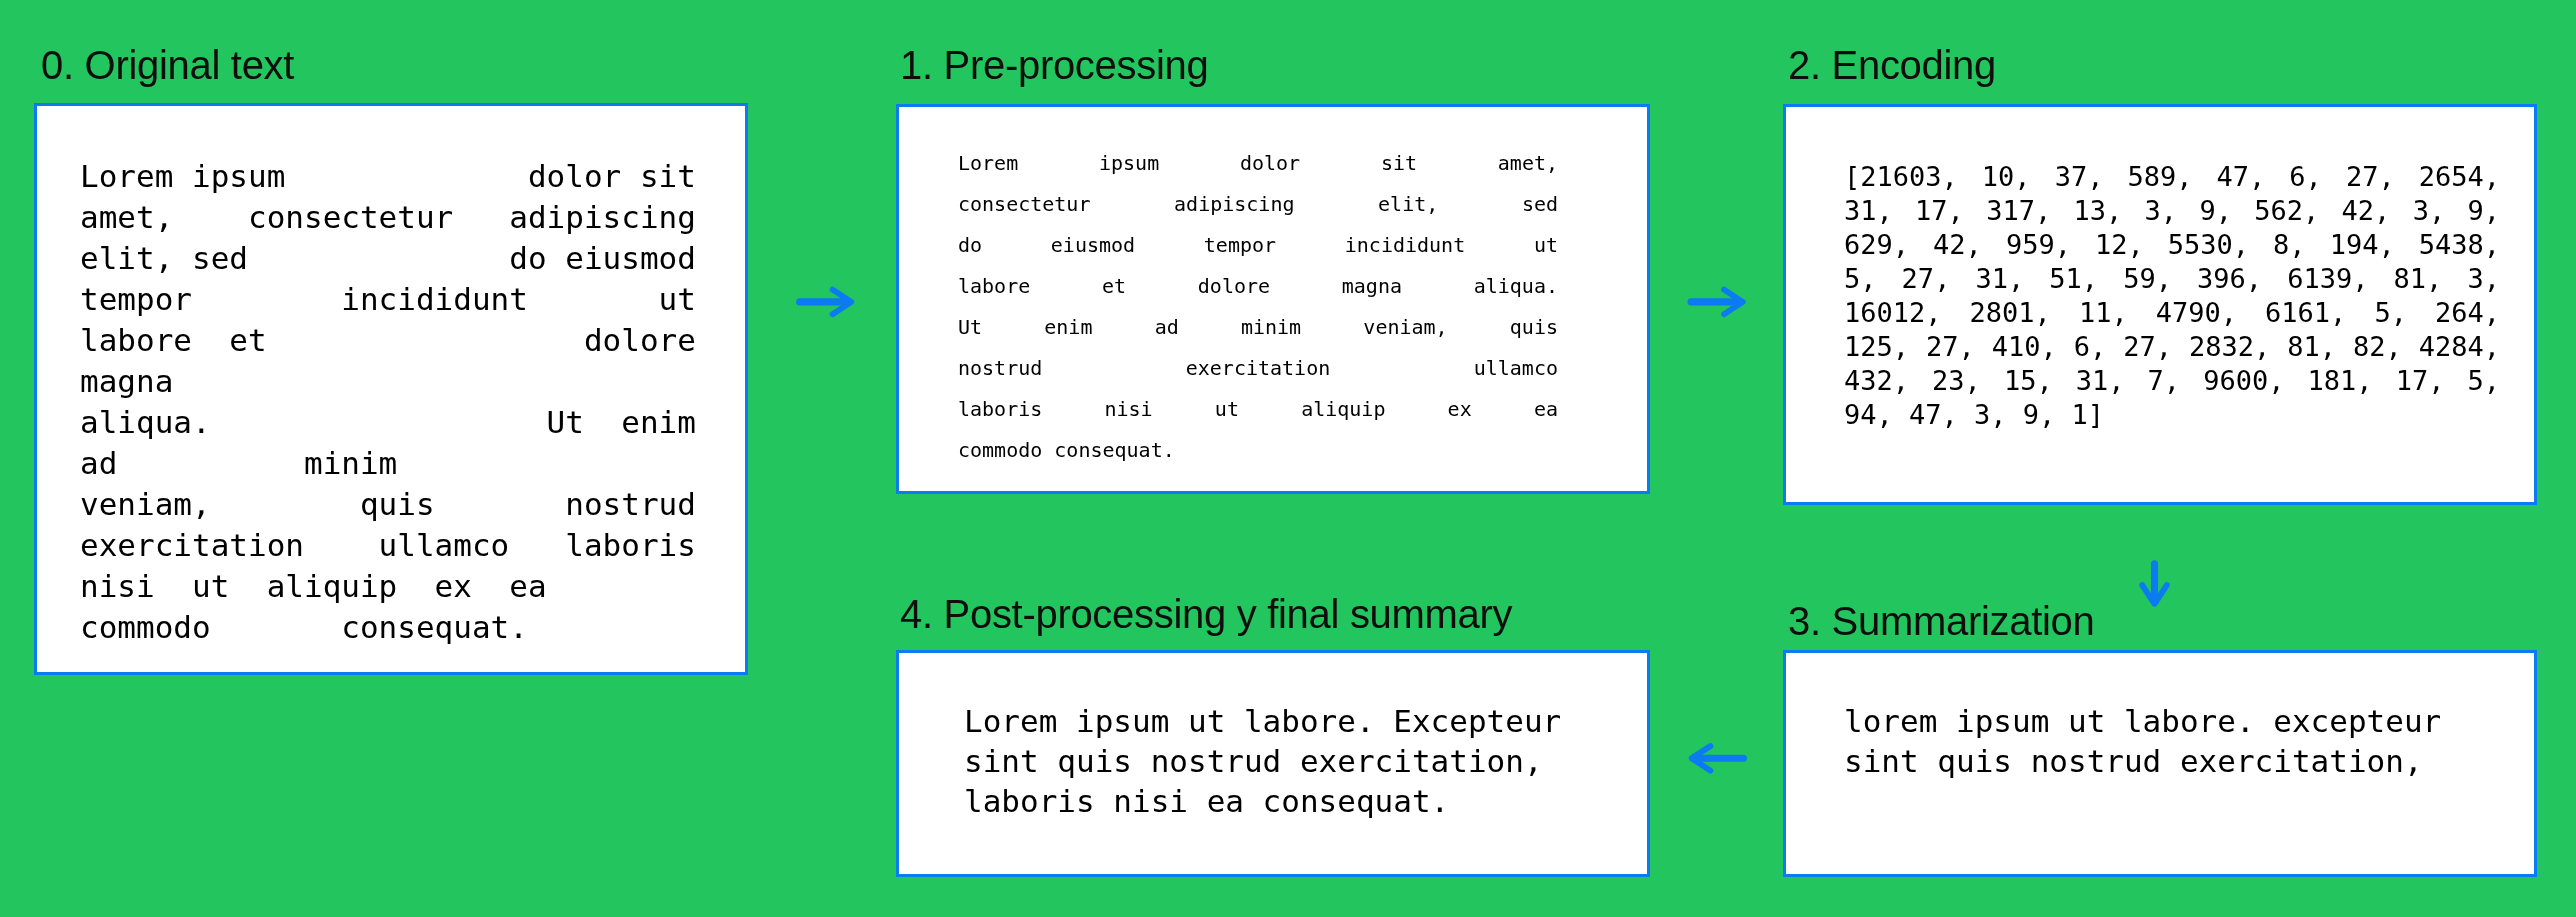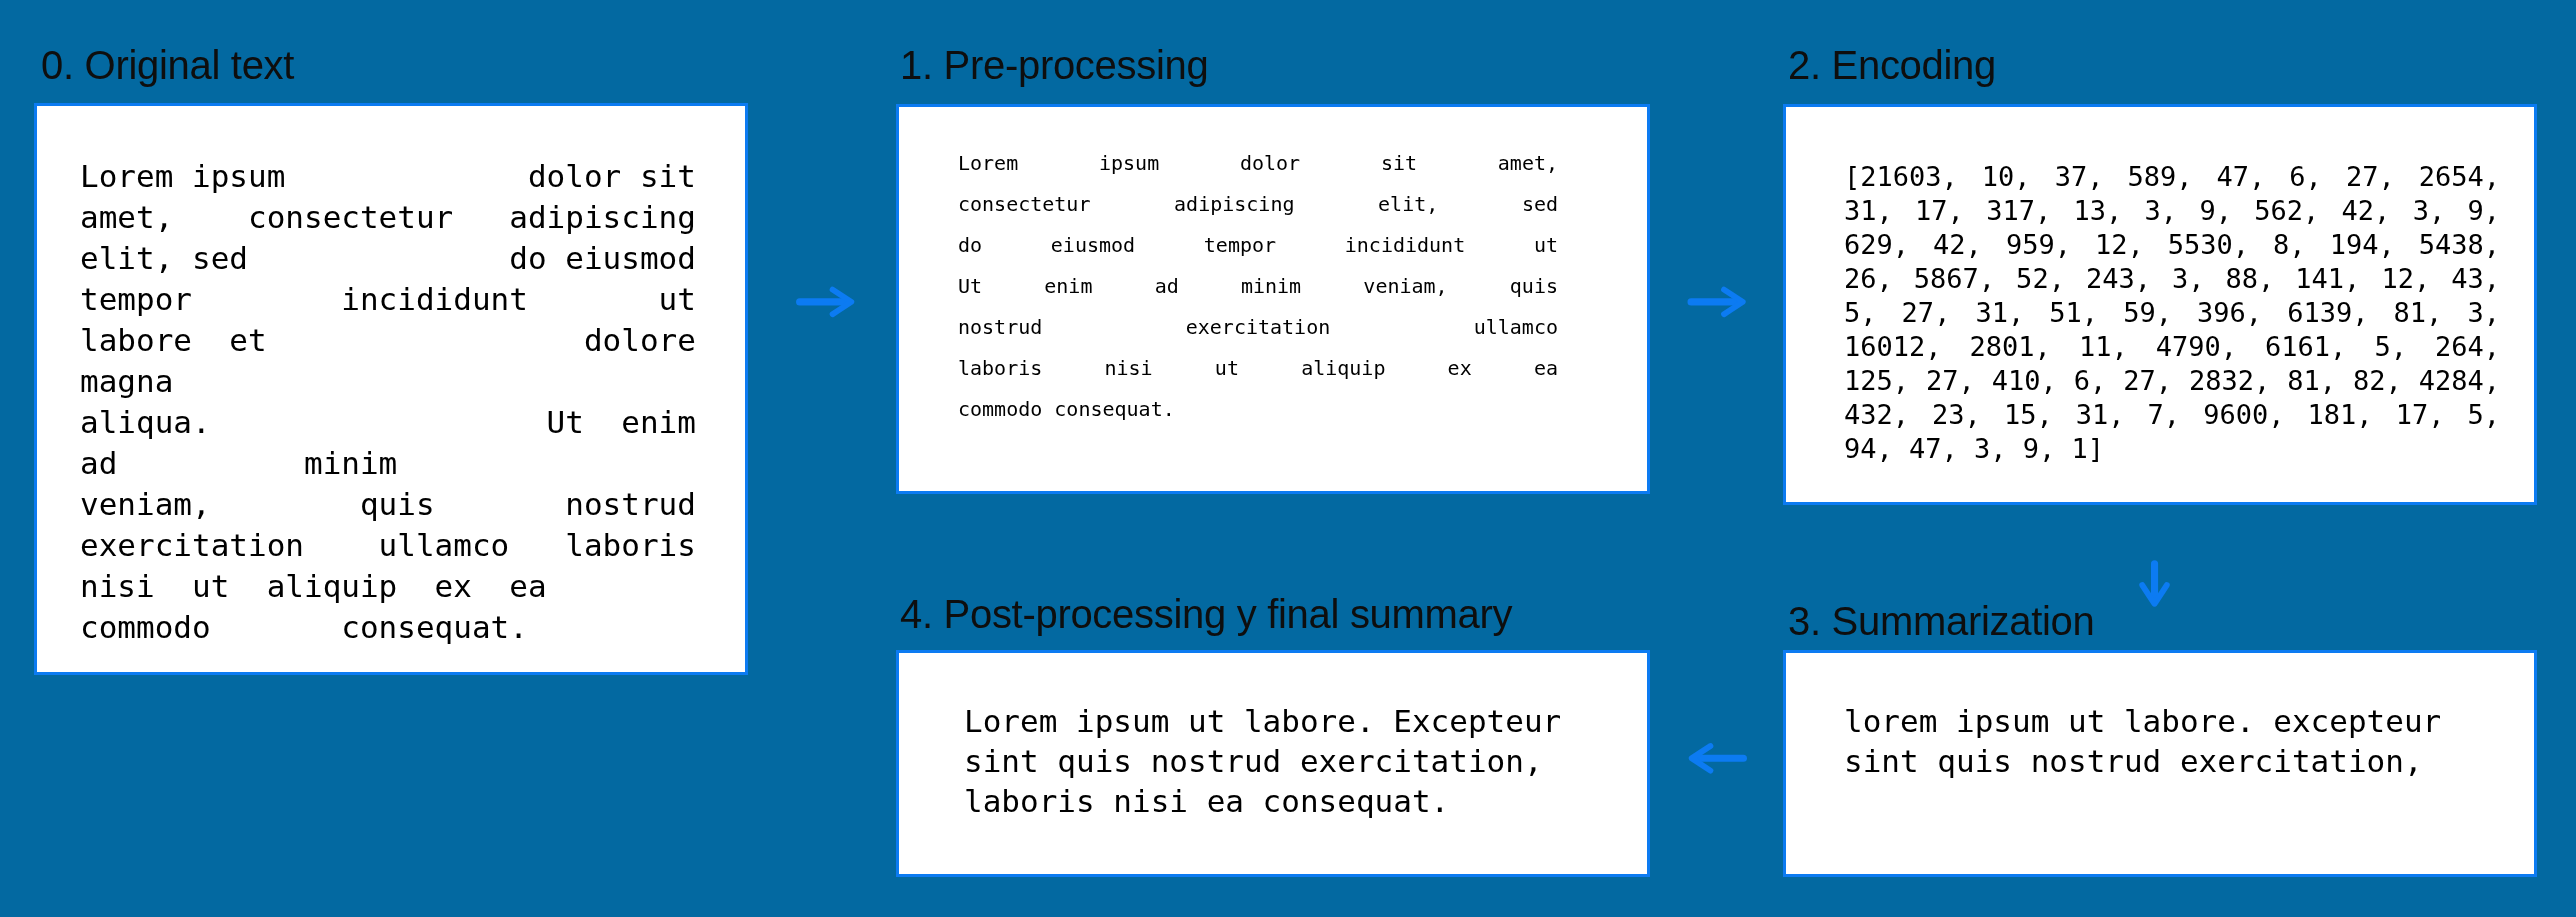--- a/index.html
+++ b/index.html
@@ -1,17 +1,17 @@
 <!DOCTYPE html>
 <html style="font-size:10.3px"><head>
 <meta charset="utf-8">
 <style>
   html,body{margin:0;padding:0;background:#f2f2f2;}
   .canvas{
-    position:relative;width:2576px;height:918px;background:#0369a1;
+    position:relative;width:2576px;height:918px;background:#22c55e;
     font-family:"Liberation Sans",sans-serif;overflow:hidden;
   }
   .stage-title{
     position:absolute;font-size:40px;line-height:1;font-weight:500;
     color:#0e0e0e;letter-spacing:-0.3px;white-space:nowrap;
   }
   .box{
     position:absolute;background:#ffffff;border:3.9px solid #0c7bf2;
     border-radius:0;box-sizing:border-box;
   }
@@ -58,31 +58,31 @@
     <div class="line">veniam,        quis       nostrud</div>
     <div class="line">exercitation    ullamco   laboris</div>
     <div class="line">nisi  ut  aliquip  ex  ea</div>
     <div class="line">commodo       consequat.</div>
   </div>
 
   <div class="box box-pre mono">
     <div class="line jline">Lorem ipsum dolor sit amet,</div>
     <div class="line jline">consectetur adipiscing elit, sed</div>
     <div class="line jline">do eiusmod tempor incididunt ut</div>
+    <div class="line jline">labore et dolore magna aliqua.</div>
     <div class="line jline">Ut enim ad minim veniam, quis</div>
     <div class="line jline">nostrud exercitation ullamco</div>
     <div class="line jline">laboris nisi ut aliquip ex ea</div>
     <div class="line jline last">commodo consequat.</div>
   </div>
 
   <div class="box box-enc mono">
     <div class="line jline">[21603, 10, 37, 589, 47, 6, 27, 2654,</div>
     <div class="line jline">31, 17, 317, 13, 3, 9, 562, 42, 3, 9,</div>
     <div class="line jline">629, 42, 959, 12, 5530, 8, 194, 5438,</div>
-    <div class="line jline">26, 5867, 52, 243, 3, 88, 141, 12, 43,</div>
     <div class="line jline">5, 27, 31, 51, 59, 396, 6139, 81, 3,</div>
     <div class="line jline">16012, 2801, 11, 4790, 6161, 5, 264,</div>
     <div class="line jline">125, 27, 410, 6, 27, 2832, 81, 82, 4284,</div>
     <div class="line jline">432, 23, 15, 31, 7, 9600, 181, 17, 5,</div>
     <div class="line jline last">94, 47, 3, 9, 1]</div>
   </div>
 
   <div class="box box-sum mono">
     <div class="line">lorem ipsum ut labore. excepteur</div>
     <div class="line">sint quis nostrud exercitation,</div>

